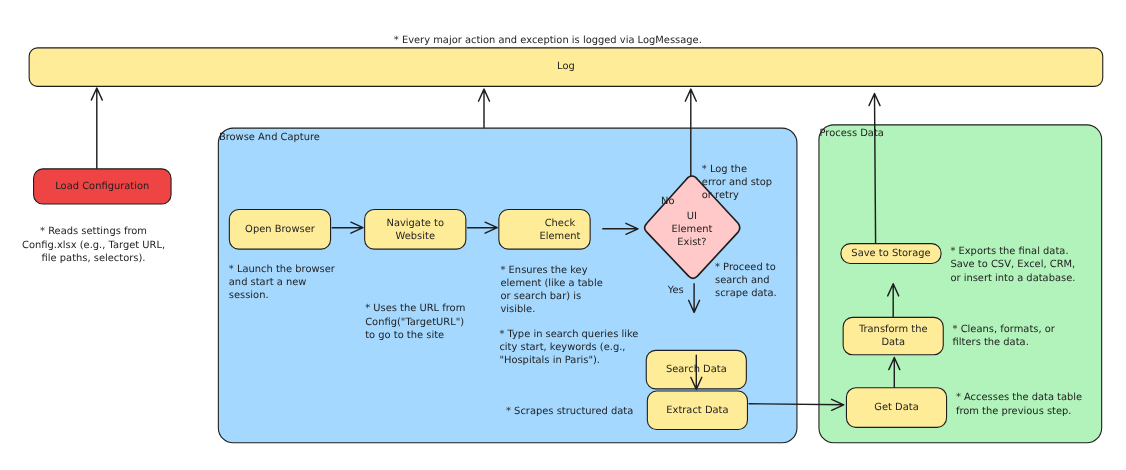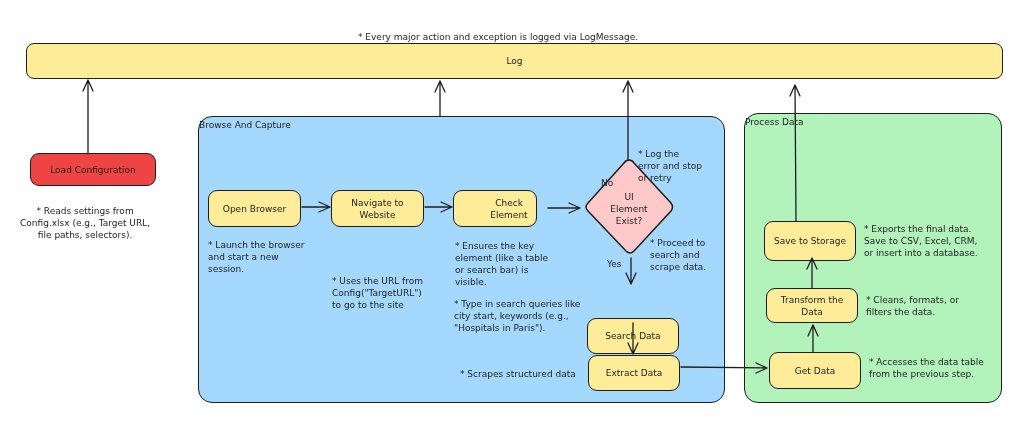--- a/index.html
+++ b/index.html
@@ -102,21 +102,21 @@
   <div>"Hospitals in Paris").</div>
 </div>
 
 <div class="box" style="left:588px; top:355px; width:92px; height:36px;">
   <span>Extract Data</span>
 </div>
 <div class="note" style="left:460px; top:368px;">
   <div>* Scrapes structured data</div>
 </div>
 
-<div class="box" style="left:764px; top:221px; width:92px; height:40px;">
+<div class="box" style="left:764px; top:221px; width:92px; height:19px;">
   <span>Save to Storage</span>
 </div>
 <div class="note" style="left:864px; top:223px;">
   <div>* Exports the final data.</div>
   <div>Save to CSV, Excel, CRM,</div>
   <div>or insert into a database.</div>
 </div>
 
 <div class="box" style="left:766px; top:288px; width:92px; height:35px;">
   <div>

